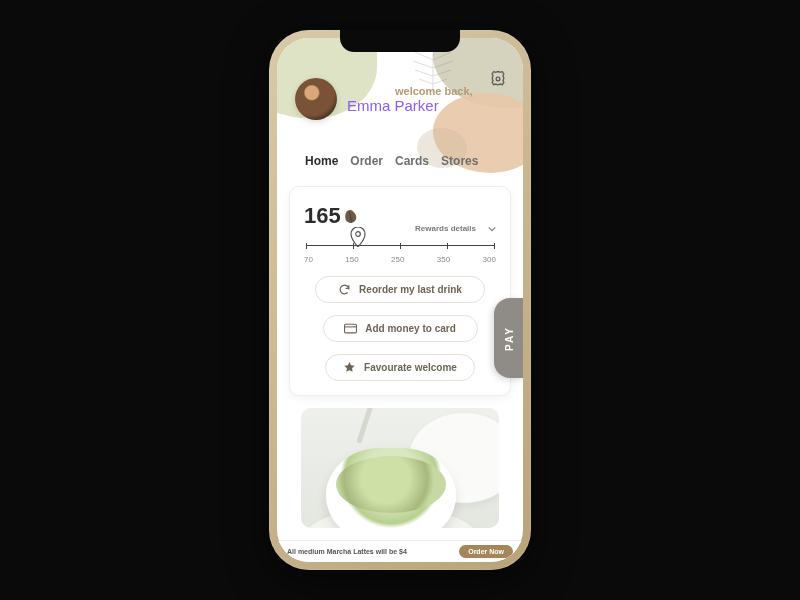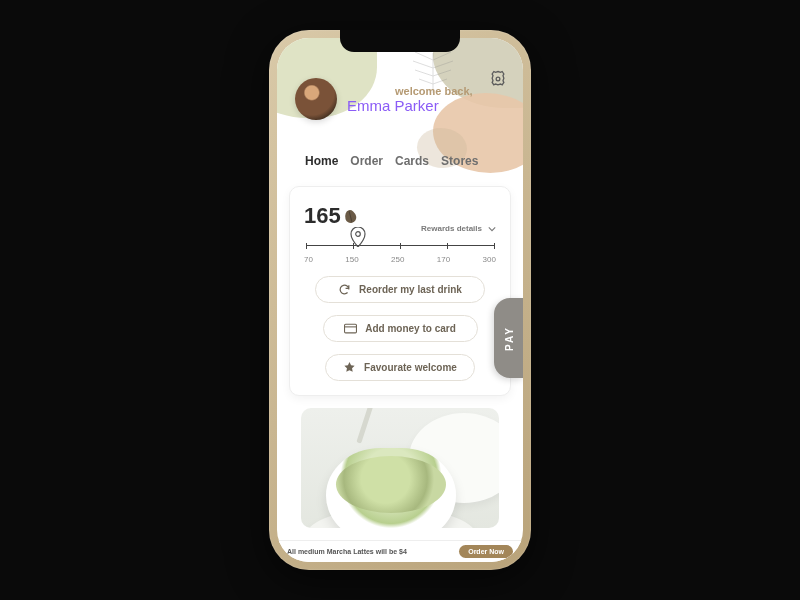--- a/index.html
+++ b/index.html
@@ -91,21 +91,21 @@
     border-radius:10px;
     box-shadow:0 3px 10px rgba(0,0,0,.05);
     padding:12px 14px 14px;
     position:relative;
   }
 
   .points-row { display:flex; align-items:center; justify-content:space-between; }
   .points { font-size:22px; font-weight:800; color:#2c2c2c; display:flex;align-items:center;gap:4px;}
   .bean { width:11px;height:13px;background:#6b5b47;border-radius:50% 50% 50% 50% / 60% 60% 40% 40%; display:inline-block; transform:rotate(-15deg); position:relative;}
   .bean::after{content:"";position:absolute;left:45%;top:10%;width:1px;height:80%;background:#4e4235;}
-  .rewards-link { font-size:8px; color:#7a7a7a; font-weight:600; cursor:pointer; display:flex;align-items:flex-end;gap:6px;margin-top:25px;}
+  .rewards-link { font-size:8px; color:#7a7a7a; font-weight:600; cursor:pointer; display:flex;align-items:flex-end;gap:12px;margin-top:25px;}
 
   .scale { margin-top:12px; position:relative; }
   .scale-bar { height:1px;background:#444;margin:0 2px 4px; }
   .scale-ticks { position:relative; height:6px; margin:-7px 2px 0;}
   .tick { position:absolute; top:0; width:1px; height:6px; background:#444;}
   .scale-labels { display:flex; justify-content:space-between; font-size:8px; color:#8a8a8a; margin-top:6px; padding:0 0px;}
   .marker {
     position:absolute; top:-18px; left:28%;
     width:16px;height:16px; transform:translateX(-50%);
   }
@@ -251,21 +251,21 @@
             <span class="tick" style="left:0%"></span>
             <span class="tick" style="left:25%"></span>
             <span class="tick" style="left:50%"></span>
             <span class="tick" style="left:75%"></span>
             <span class="tick" style="left:100%"></span>
           </div>
           <div class="scale-labels">
             <span>70</span>
             <span>150</span>
             <span>250</span>
-            <span>170</span>
+            <span>350</span>
             <span>300</span>
           </div>
         </div>
 
         <div class="pill w1">
           <span class="pico">
             <svg width="13" height="13" viewBox="0 0 24 24">
                 <path fill="none" stroke="#6d6456" stroke-width="2.2" d="M20 12a8 8 0 10-2.3 5.6M20 4v6h-6"></path>
               </svg>
           </span>

